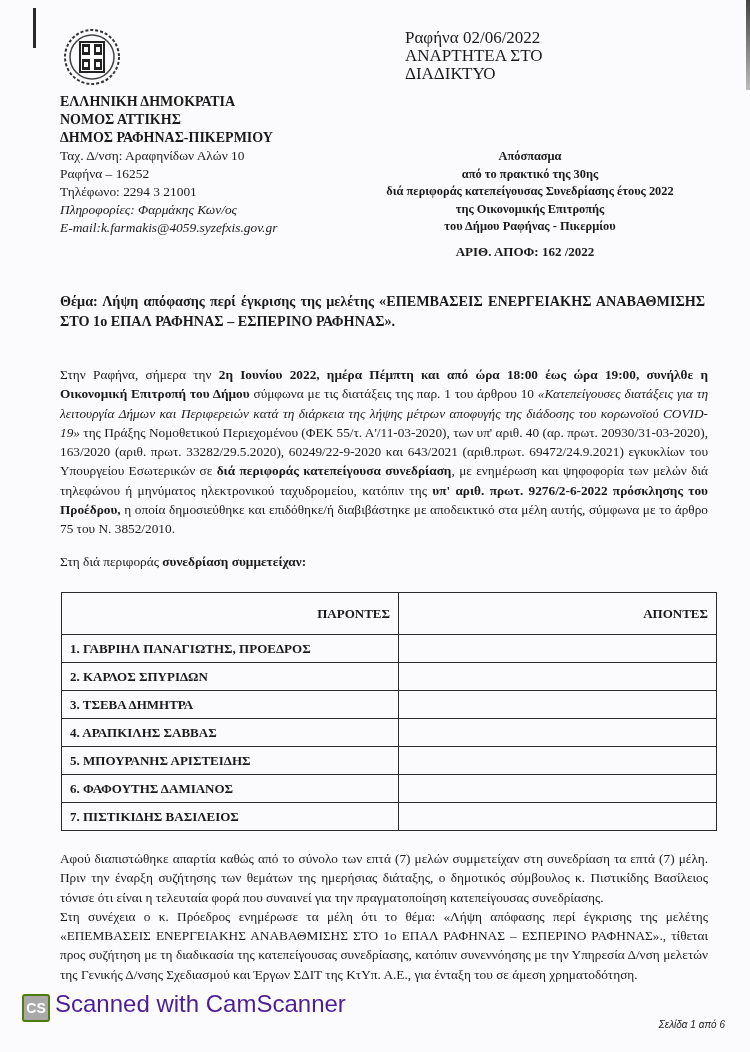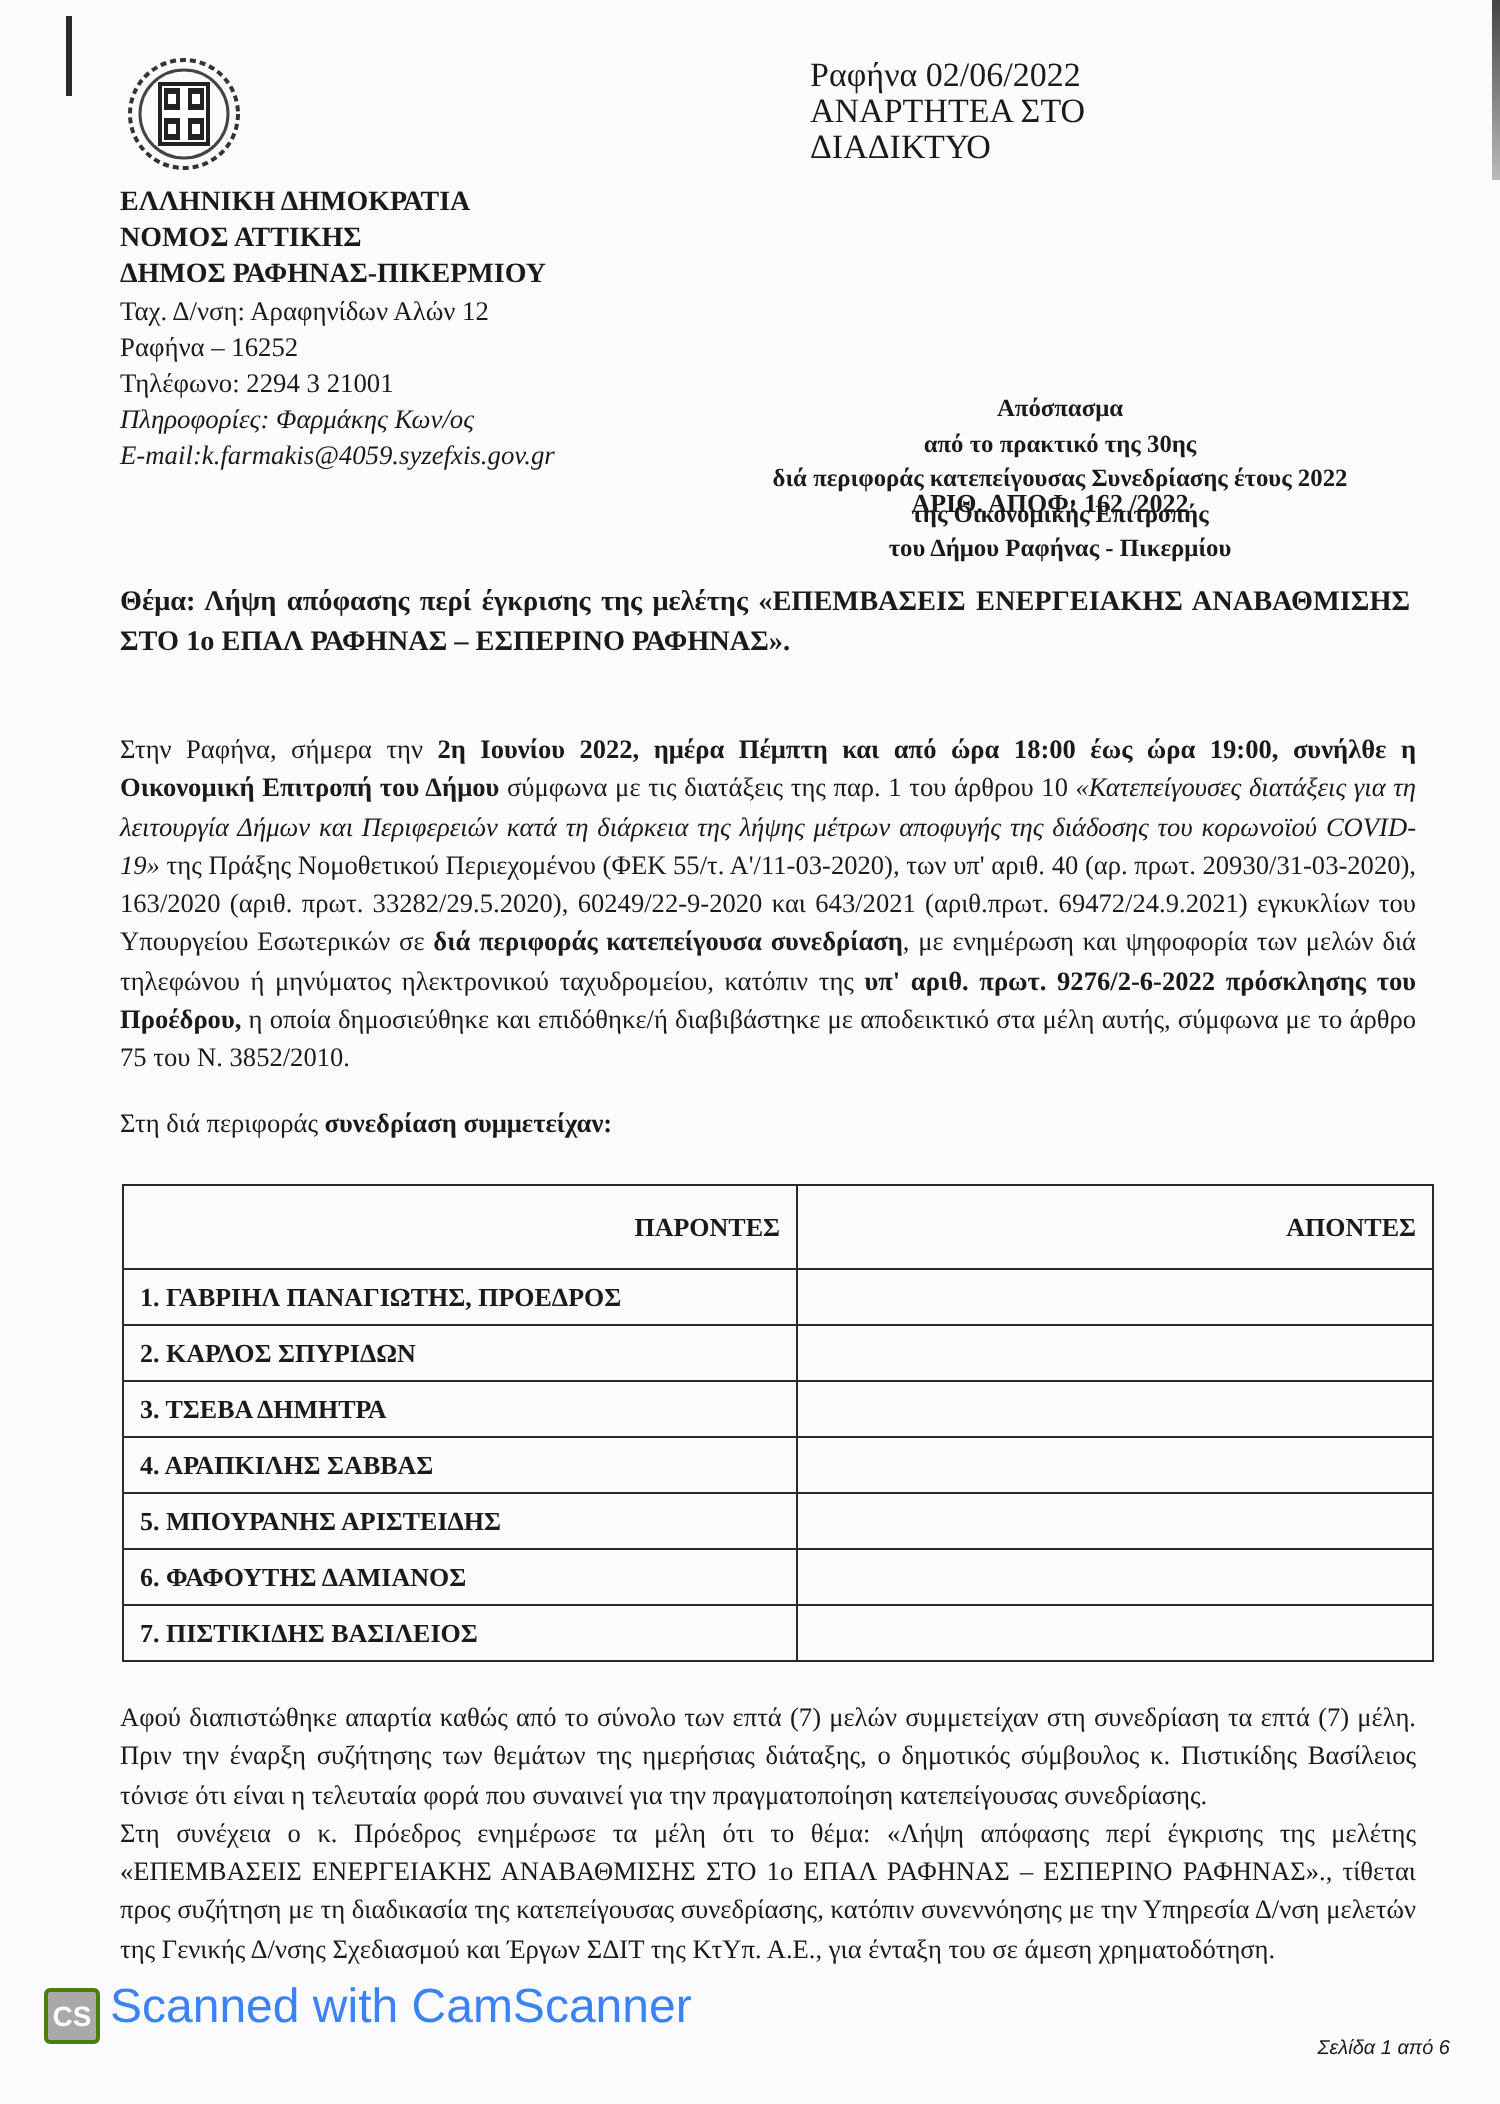--- a/index.html
+++ b/index.html
@@ -9,35 +9,35 @@
     font-family:"Liberation Serif", serif;
     color:#1a1a1a;
   }
   .left-bar { position:absolute; left:33px; top:8px; width:3px; height:40px; background:#2a2a2a; }
   .right-edge { position:absolute; right:0; top:0; width:4px; height:90px; background:linear-gradient(#444,#bbb); }
   .emblem { position:absolute; left:63px; top:28px; width:58px; height:58px; }
   .hdr-left { position:absolute; left:60px; top:93px; font-size:13.4px; line-height:18px; }
   .hdr-left .b { font-weight:bold; font-size:14px; }
   .hdr-left .i { font-style:italic; }
   .hdr-right { position:absolute; left:405px; top:29px; width:180px; text-align:left; font-weight:normal; font-size:17px; line-height:18px; }
-  .extract { position:absolute; left:385px; top:148px; width:290px; text-align:center; font-weight:bold; font-size:12.4px; line-height:17.6px;margin-top:48px; }
+  .extract { position:absolute; left:385px; top:148px; width:290px; text-align:center; font-weight:bold; font-size:12.4px; line-height:17.6px; }
   .decision { position:absolute; left:440px; top:244px; width:170px; text-align:center; font-weight:bold; font-size:13px; }
   .subject { position:absolute; left:60px; top:292px; width:645px; font-weight:bold; font-size:14.2px; line-height:19.5px; text-align:justify; }
   .para { position:absolute; left:60px; width:648px; font-size:13.3px; line-height:19.3px; text-align:justify; }
   .para b { font-weight:bold; }
   .para i { font-style:italic; }
   .p1 { top:365px; }
   .p2 { top:849px; }
   .participants-label { position:absolute; left:60px; top:554px; font-size:13.3px; }
   table.att { position:absolute; left:61px; top:592px; width:656px; border-collapse:collapse; font-size:13px; }
   table.att td, table.att th { border:1.4px solid #2a2a2a; padding:0 8px; height:27px; }
   table.att th { font-weight:bold; text-align:right; height:41px; font-size:13px; }
   table.att td.name { font-weight:bold; width:320px; }
   .cs-logo { position:absolute; left:22px; top:994px; width:24px; height:24px; border:2px solid #4d7c0f; border-radius:3px; background:#a9a9a9; color:#fff; font-family:"Liberation Sans", sans-serif; font-size:14px; font-weight:bold; line-height:24px; text-align:center; }
-  .cs-text { position:absolute; left:55px; top:990px; font-family:"Liberation Sans", sans-serif; font-size:24px; color:#3b82f6; }
+  .cs-text { position:absolute; left:55px; top:990px; font-family:"Liberation Sans", sans-serif; font-size:24px; color:#4c1d95; }
   .page-no { position:absolute; right:25px; top:1019px; font-family:"Liberation Sans", sans-serif; font-style:italic; font-size:10px; }
 </style>
 </head>
 <body>
 
 <div class="left-bar"></div>
 <div class="right-edge"></div>
 
 <svg class="emblem" viewBox="0 0 58 58">
   <circle cx="29" cy="29" r="27" fill="none" stroke="#333" stroke-width="2" stroke-dasharray="3 2"></circle>
@@ -50,21 +50,21 @@
   <rect x="21" y="19" width="4" height="5" fill="#fff"></rect>
   <rect x="33" y="19" width="4" height="5" fill="#fff"></rect>
   <rect x="21" y="34" width="4" height="5" fill="#fff"></rect>
   <rect x="33" y="34" width="4" height="5" fill="#fff"></rect>
 </svg>
 
 <div class="hdr-left">
   <div class="b">ΕΛΛΗΝΙΚΗ ΔΗΜΟΚΡΑΤΙΑ</div>
   <div class="b">ΝΟΜΟΣ ΑΤΤΙΚΗΣ</div>
   <div class="b">ΔΗΜΟΣ  ΡΑΦΗΝΑΣ-ΠΙΚΕΡΜΙΟΥ</div>
-  <div>Ταχ. Δ/νση: Αραφηνίδων Αλών 12</div>
+  <div>Ταχ. Δ/νση: Αραφηνίδων Αλών 10</div>
   <div>Ραφήνα – 16252</div>
   <div>Τηλέφωνο: 2294 3 21001</div>
   <div class="i">Πληροφορίες: Φαρμάκης Κων/ος</div>
   <div class="i">E-mail:k.farmakis@4059.syzefxis.gov.gr</div>
 </div>
 
 <div class="hdr-right">
   <div>Ραφήνα 02/06/2022</div>
   <div>ΑΝΑΡΤΗΤΕΑ ΣΤΟ ΔΙΑΔΙΚΤΥΟ</div>
 </div>

